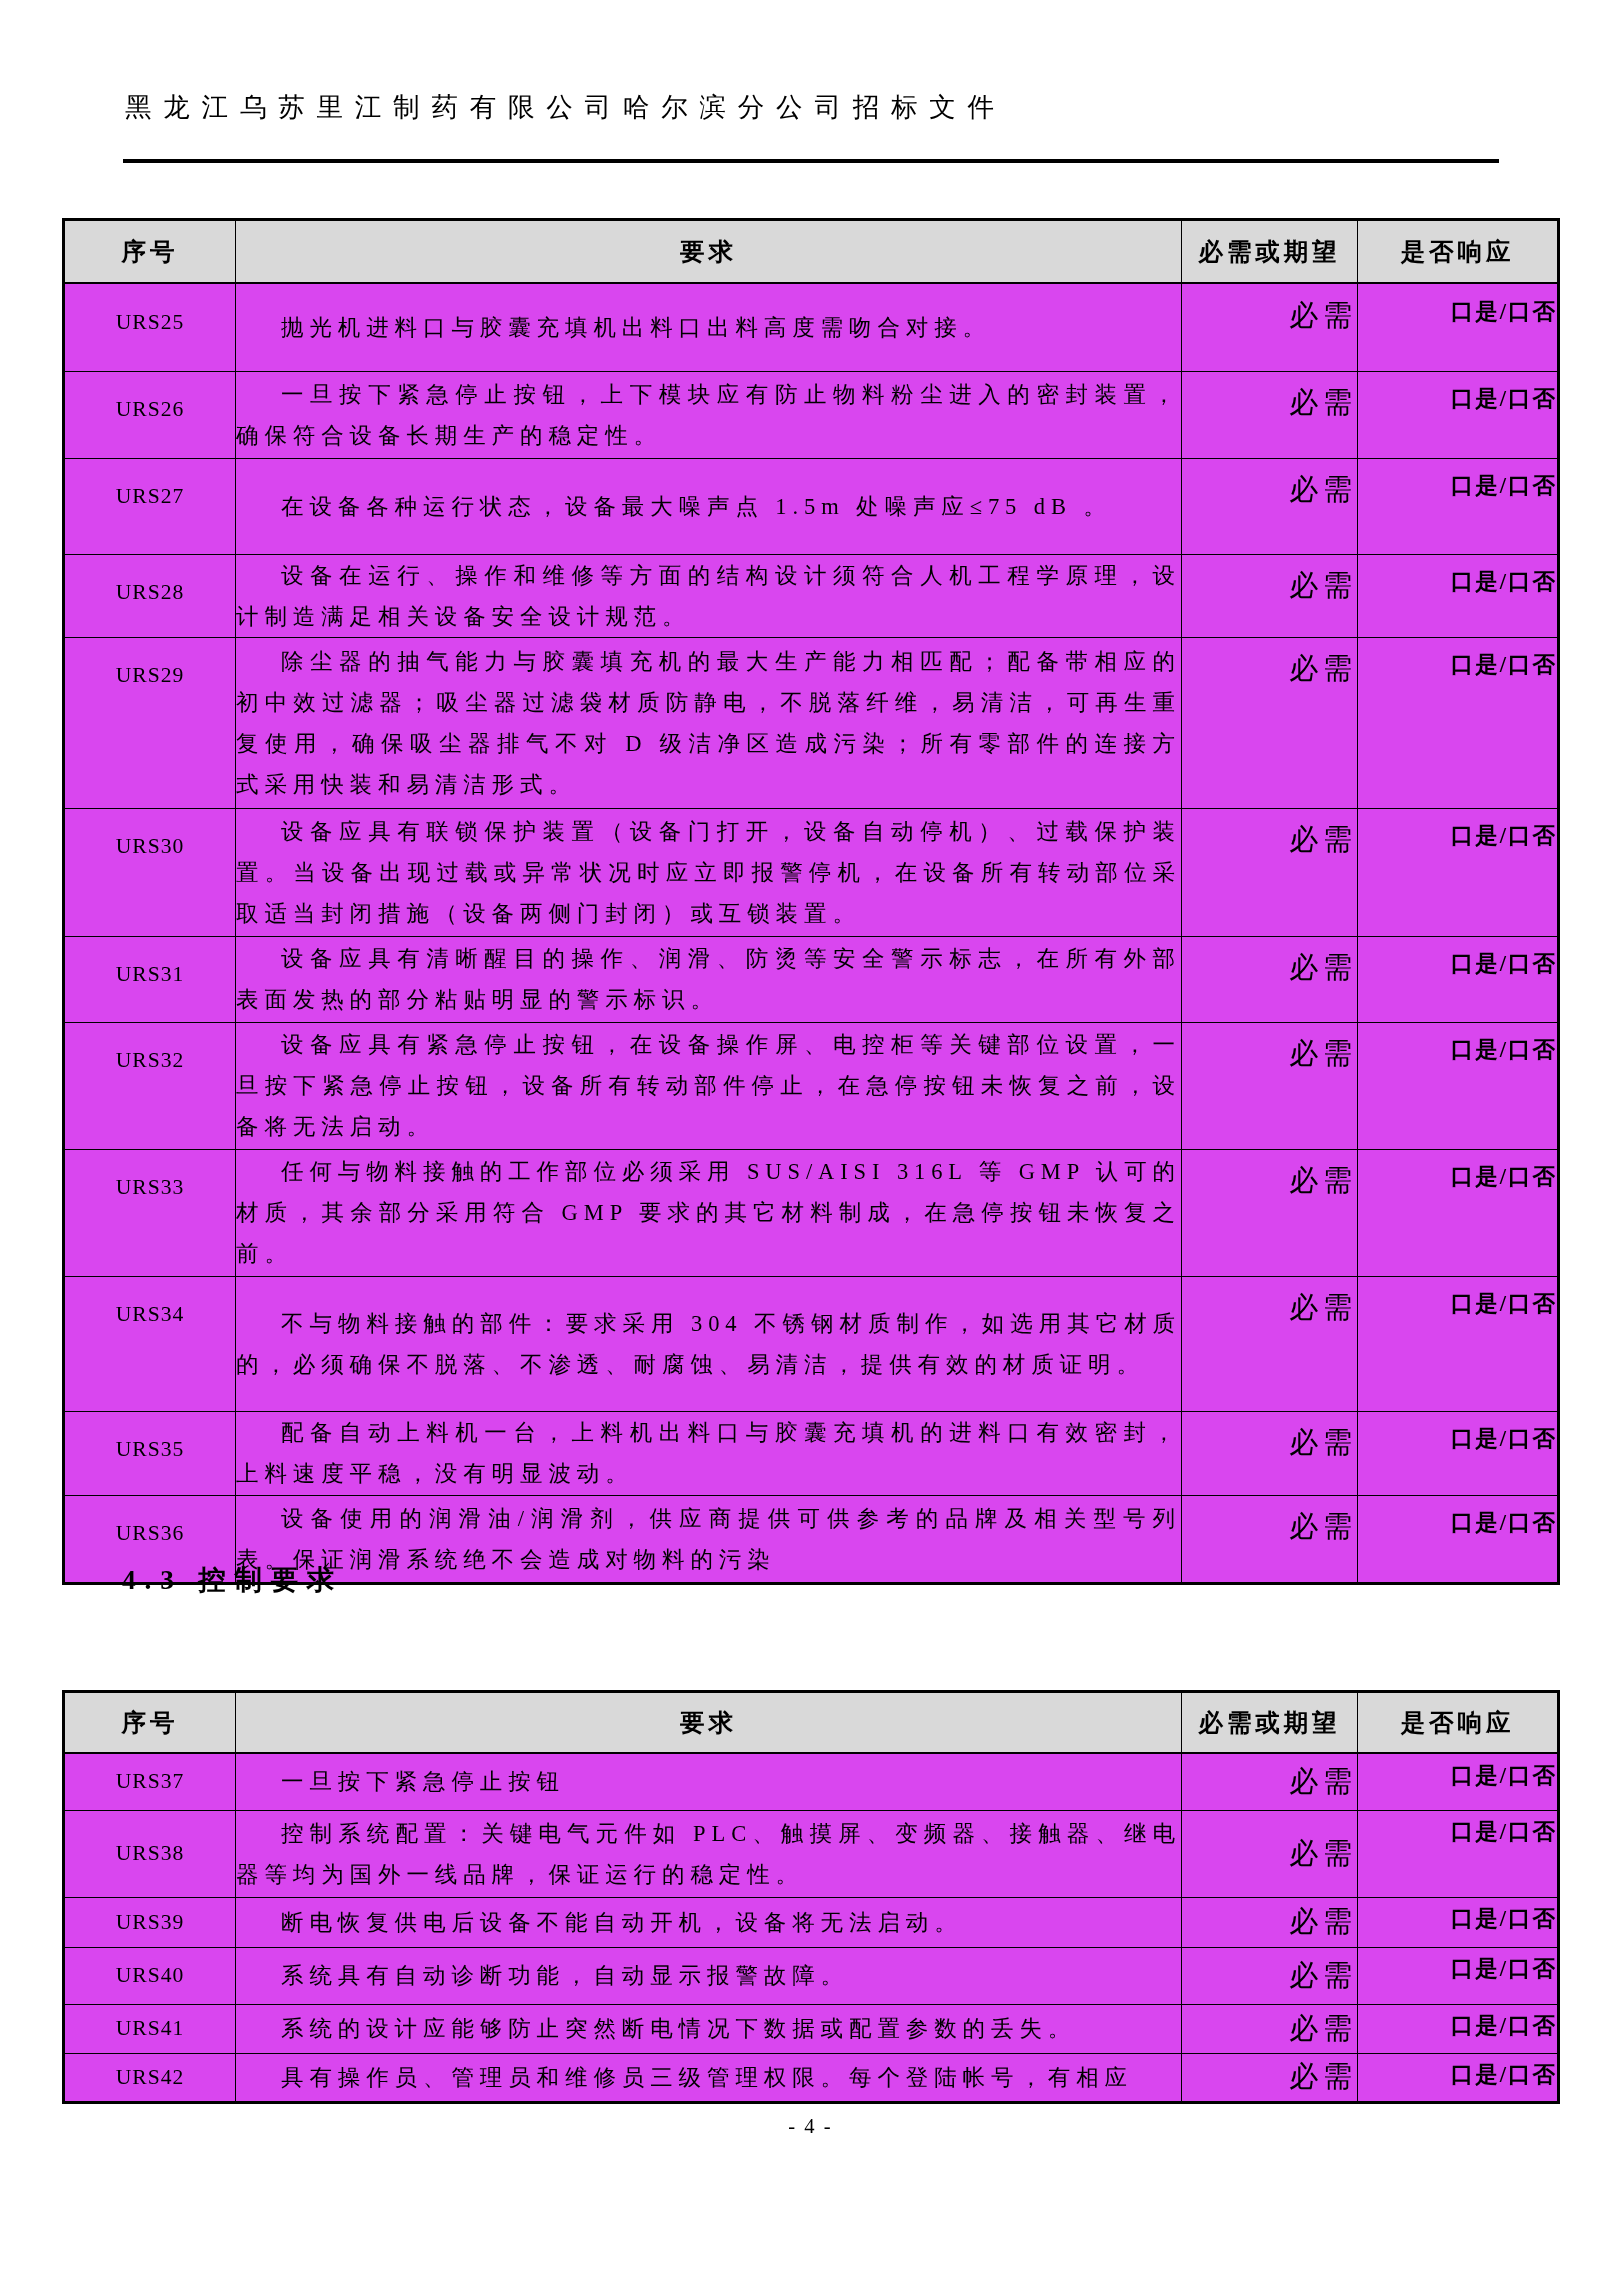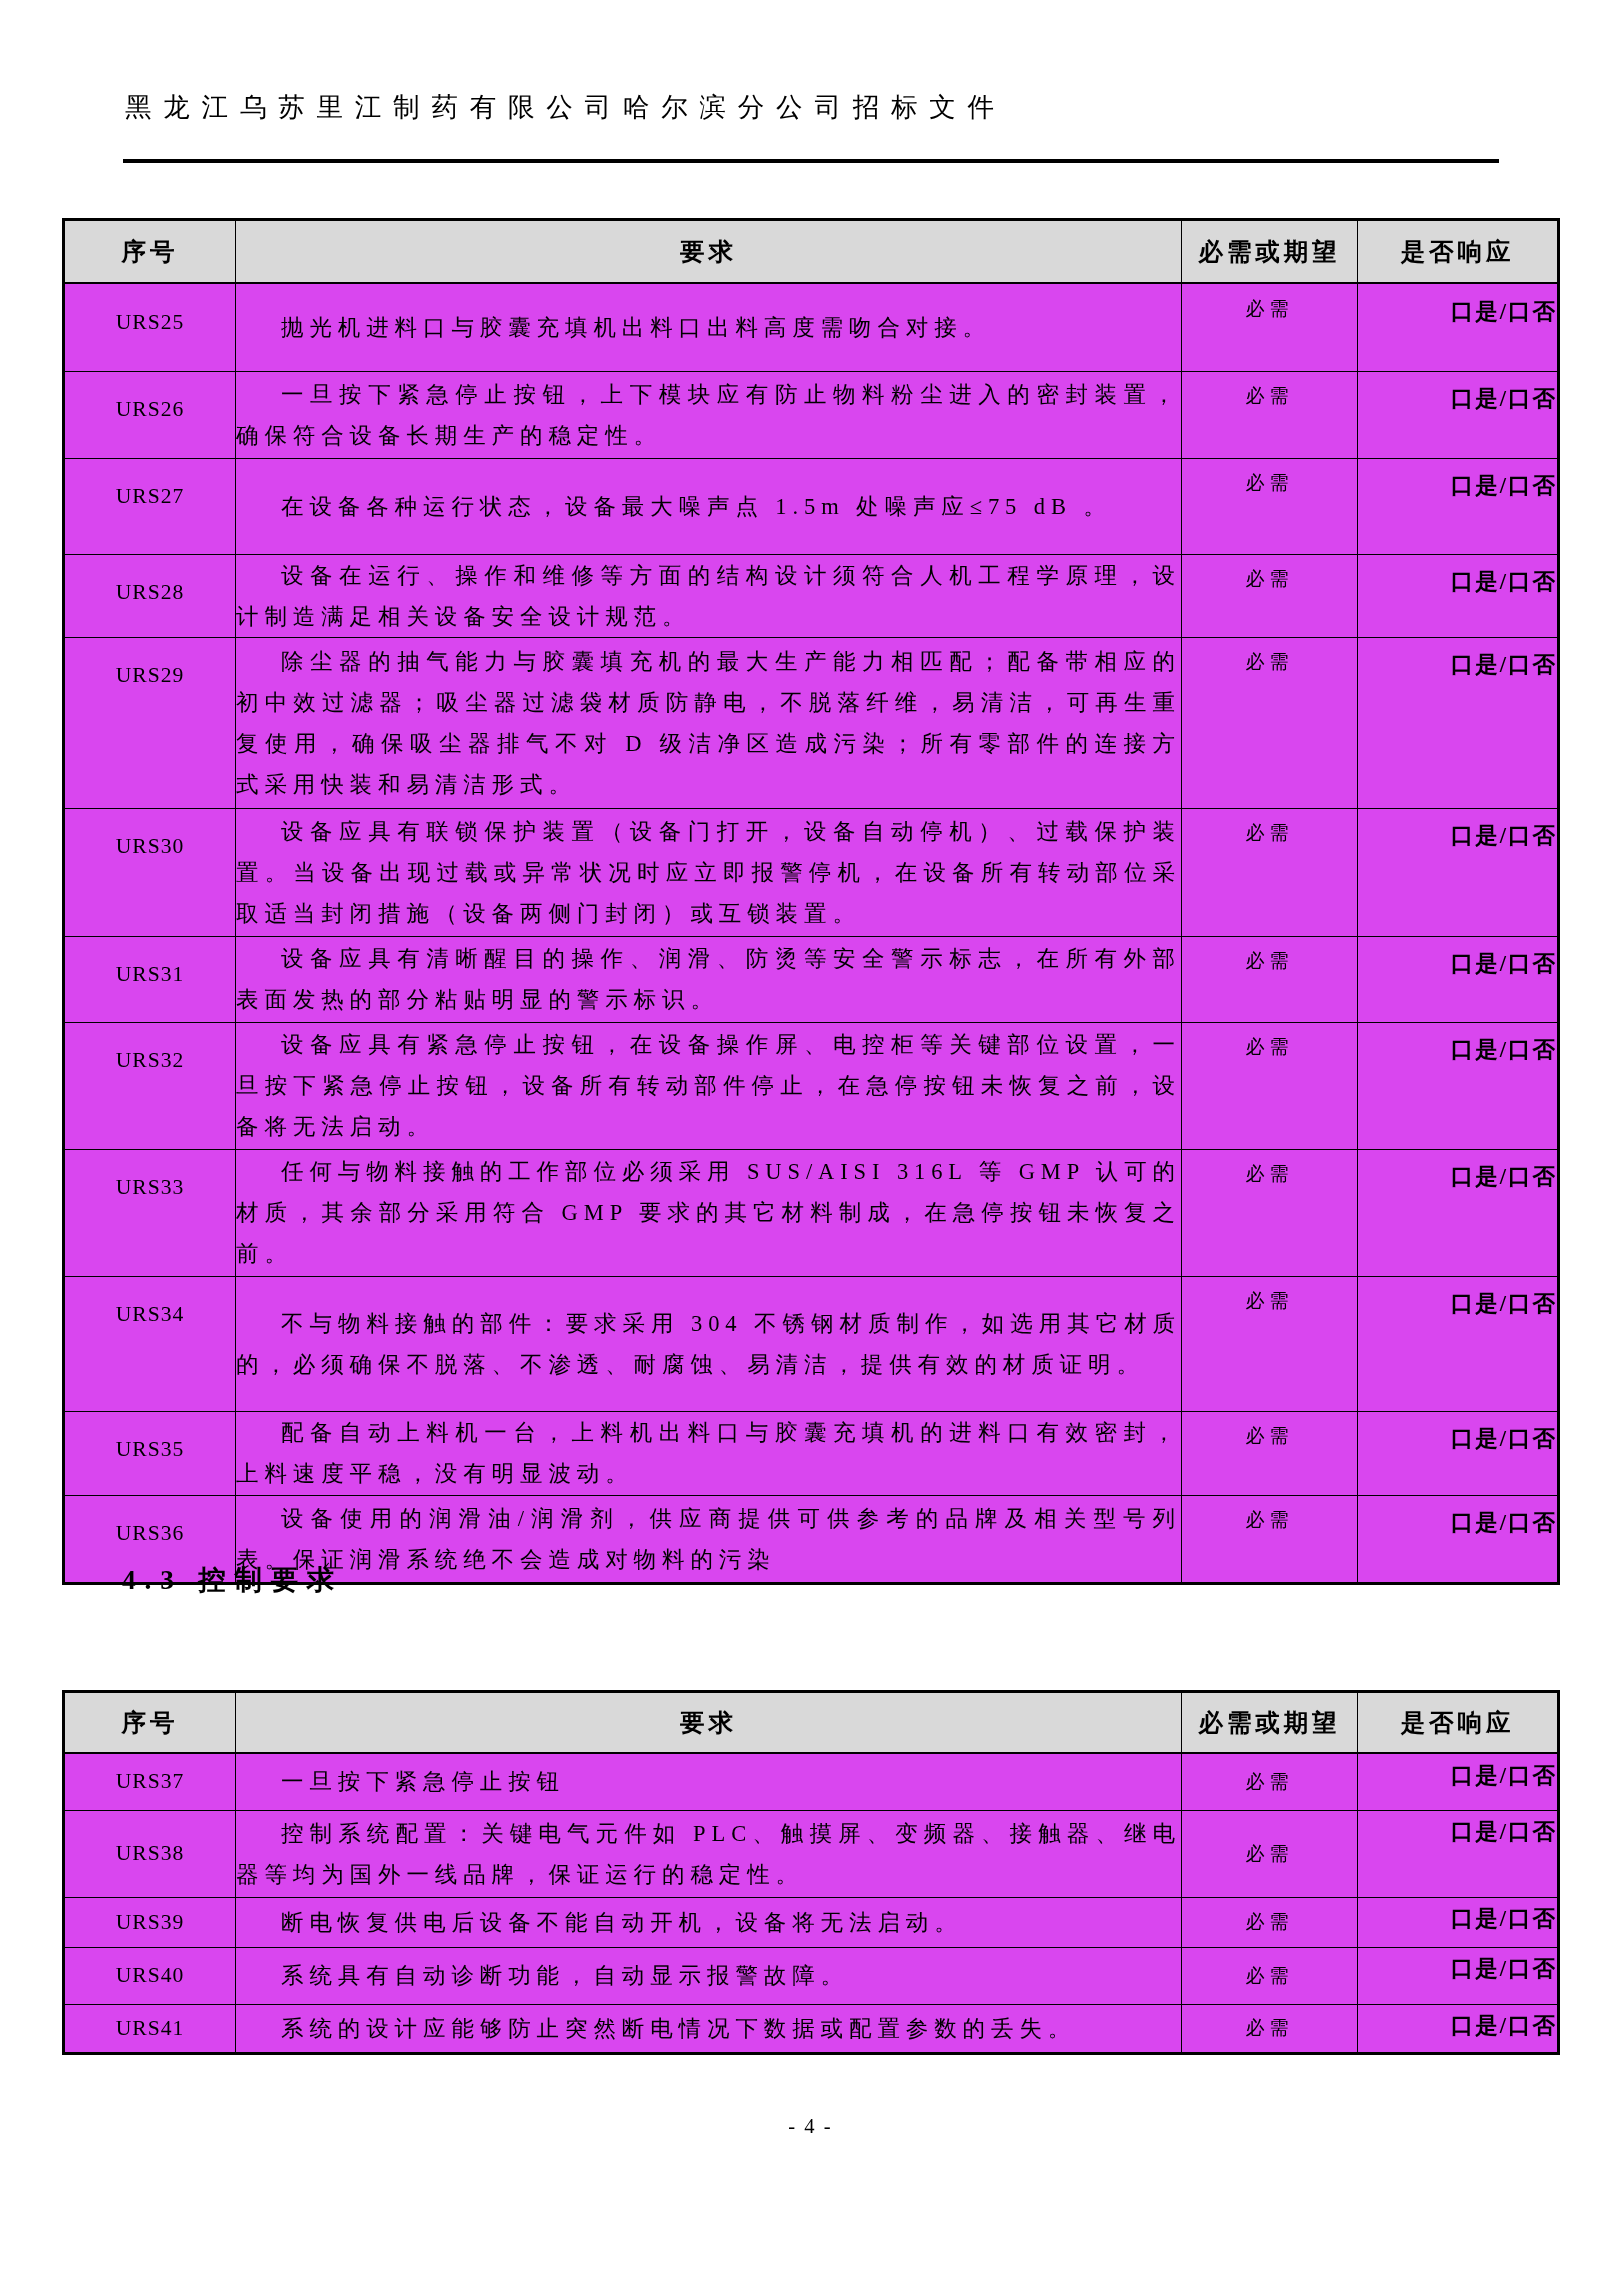--- a/index.html
+++ b/index.html
@@ -28,21 +28,21 @@
   .t2 th { height:59px; }
   .req-table td { border:1px solid #000; padding:0; }
   .col-id   { text-align:center; font-size:21.6px; letter-spacing:1px; }
   .t1 .col-id { vertical-align:top; padding-top:25.5px; }
   .t2 .col-id { vertical-align:middle; }
   .col-req  { vertical-align:middle; padding:3.9px 13.7px; }
   .req-text {
     font-size:22.5px; line-height:41px; letter-spacing:5.9px;
     text-align:justify; text-indent:45px;
   }
-  .col-nec  { text-align:center; font-size:19px; letter-spacing:4.9px; }
+  .col-nec  { text-align:right; font-size:29px; letter-spacing:4.9px; }
   .col-resp { text-align:right; font-size:22.5px; letter-spacing:2px;font-weight:bold; }
   .t1 .col-nec, .t1 .col-resp { vertical-align:top; padding-top:11.8px; }
   .t2 .col-nec  { vertical-align:middle; }
   .t2 .col-resp { vertical-align:top; padding-top:5.9px; }
   
   .t1 tbody tr:nth-child(1){height:88px}  .t1 tbody tr:nth-child(2){height:87px}
   .t1 tbody tr:nth-child(3){height:96px}  .t1 tbody tr:nth-child(4){height:82px}
   .t1 tbody tr:nth-child(5){height:171px} .t1 tbody tr:nth-child(6){height:128px}
   .t1 tbody tr:nth-child(7){height:86px}  .t1 tbody tr:nth-child(8){height:127px}
   .t1 tbody tr:nth-child(9){height:127px} .t1 tbody tr:nth-child(10){height:135px}
@@ -234,19 +234,27 @@
           <td class="col-resp">口是/口否</td>
         </tr>
         <tr>
           <td class="col-id">URS41</td>
           <td class="col-req">
             <div class="req-text">系统的设计应能够防止突然断电情况下数据或配置参数的丢失。</div>
           </td>
           <td class="col-nec">必需</td>
           <td class="col-resp">口是/口否</td>
         </tr>
+        <tr>
+          <td class="col-id">URS42</td>
+          <td class="col-req">
+            <div class="req-text">具有操作员、管理员和维修员三级管理权限。每个登陆帐号，有相应</div>
+          </td>
+          <td class="col-nec">必需</td>
+          <td class="col-resp">口是/口否</td>
+        </tr>
       </tbody>
   </table>
 
   <div class="page-footer">- 4 -</div>
 
 </div>
 
 
 </body></html>

